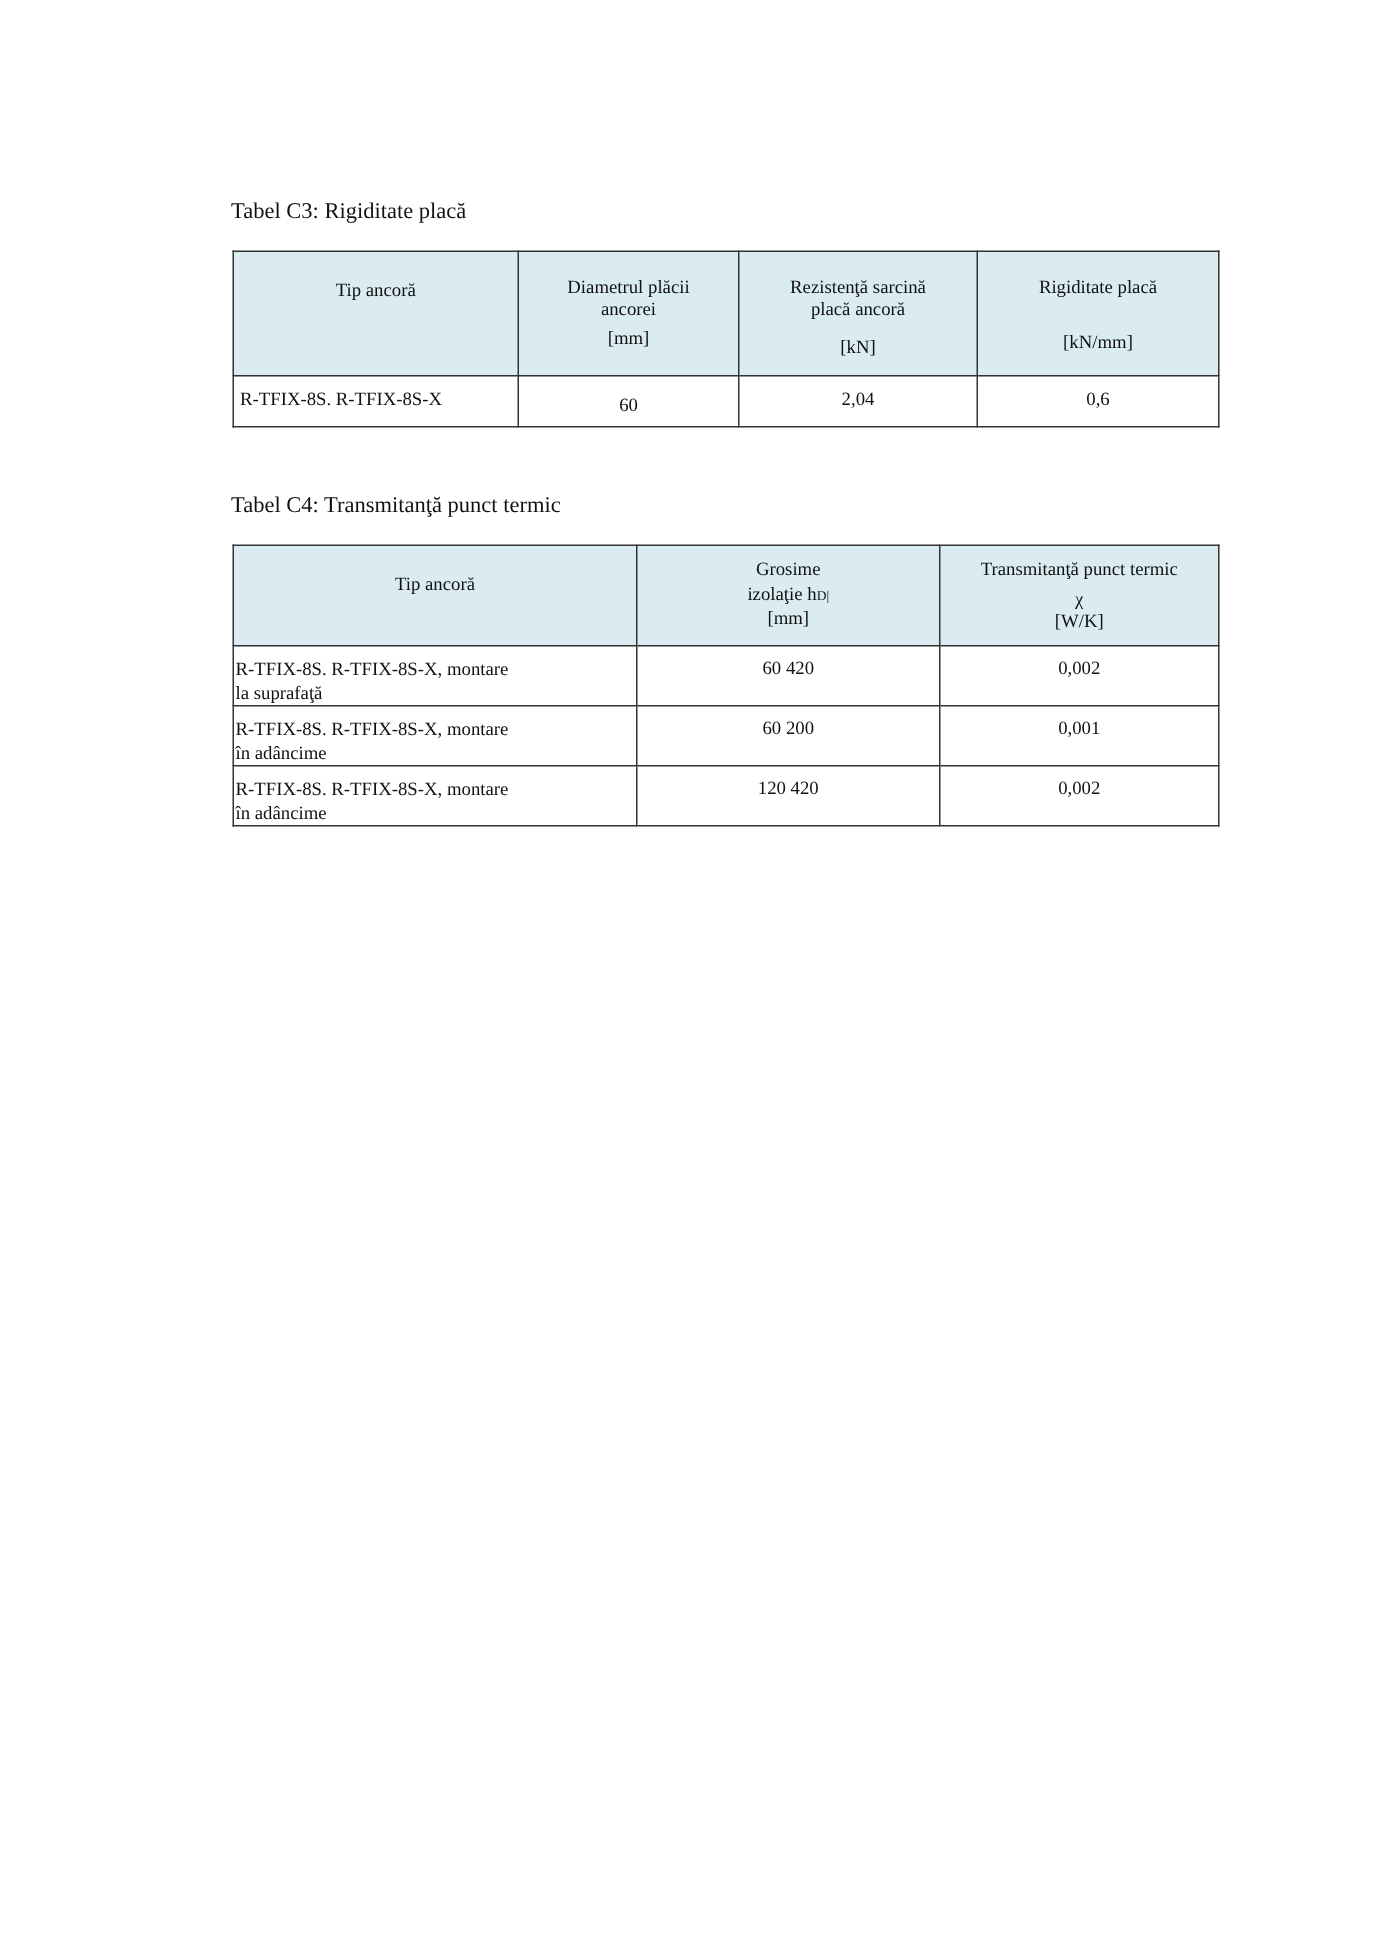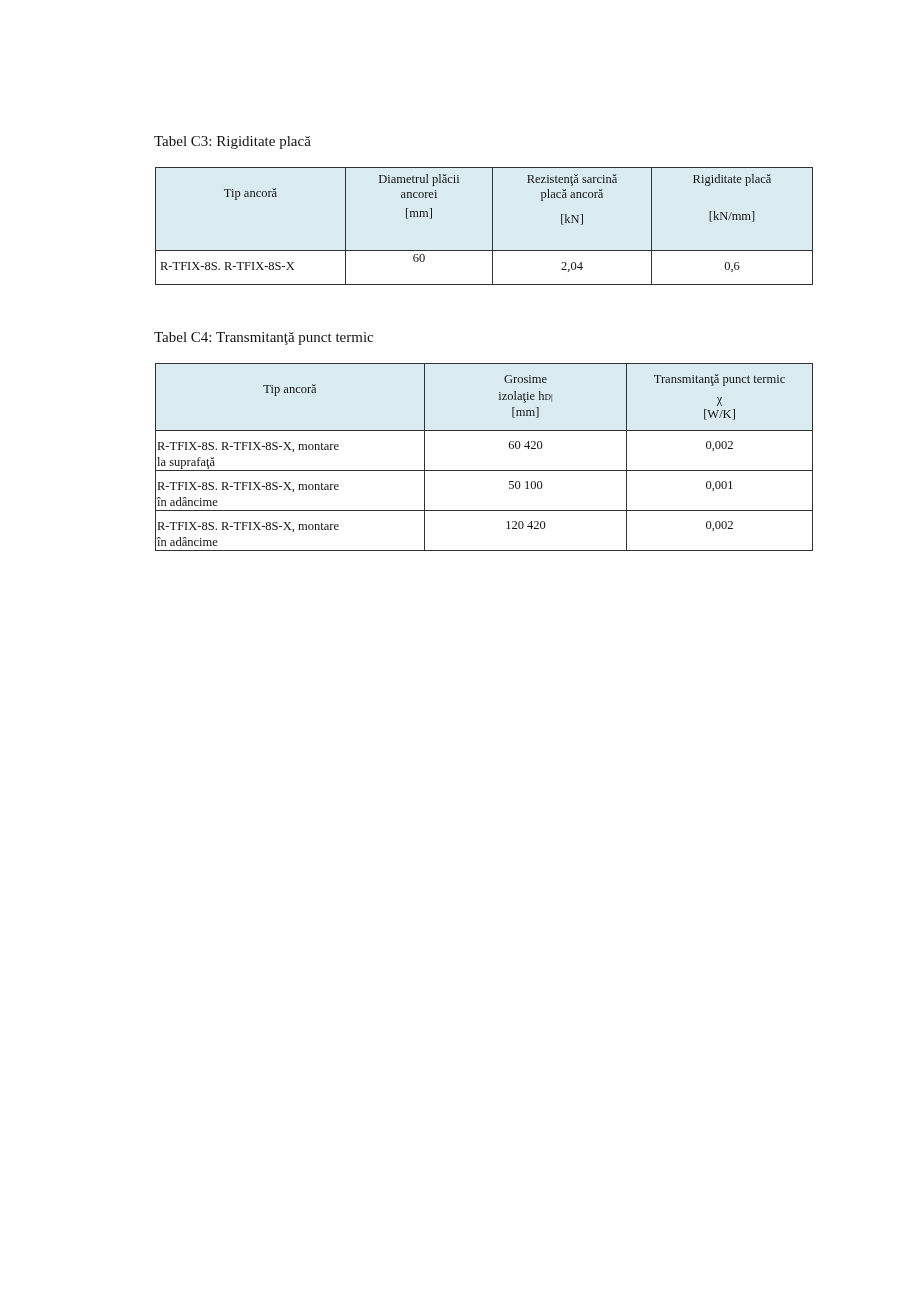--- a/index.html
+++ b/index.html
@@ -2,21 +2,21 @@
 <html><head>
 <meta charset="utf-8">
 <style>
   html, body { margin:0; padding:0; background:#ffffff; }
   body { width:920px; height:1300px; position:relative; font-family:"Liberation Serif", "DejaVu Serif", serif; color:#111; }
   .caption { position:absolute; left:154px; font-size:15px; line-height:18px; white-space:nowrap; }
   table { position:absolute; border-collapse:collapse; font-size:12.5px; line-height:15px; }
   td, th { border:1.5px solid #333; padding:0; vertical-align:top; font-weight:normal; }
   th { background:#daecf2; }
   .c { text-align:center; }
-  .hdr-inner { padding-top:4px; }
+  .hdr-inner { padding-top:16px; }
   .l { text-align:left; }
   .sub { font-size:9px; }
   .gap { display:block; height:16px; }
 </style>
 </head>
 <body>
 
 <div class="caption" style="top:132px;">Tabel C3: Rigiditate placă</div>
 
 <table style="left:155px; top:167px; width:658px;">
@@ -42,21 +42,21 @@
     <th class="c">
       <div class="hdr-inner">
         <div>Rigiditate placă</div>
         <span class="gap"></span>
         <div style="margin-top:6px;">[kN/mm]</div>
       </div>
     </th>
   </tr>
   <tr style="height:34px;">
     <td class="l" style="padding:8px 0 0 4px;">R-TFIX-8S. R-TFIX-8S-X</td>
-    <td class="c" style="padding-top:0;text-align:center;">60</td>
+    <td class="c" style="padding-top:12px;text-align:center;">60</td>
     <td class="c" style="padding-top:8px;">2,04</td>
     <td class="c" style="padding-top:8px;">0,6</td>
   </tr>
 </tbody>
   </table>
 
 <div class="caption" style="top:328px;">Tabel C4: Transmitanţă punct termic</div>
 
 <table style="left:155px; top:363px; width:658px;">
   <tbody>
@@ -85,21 +85,21 @@
       <div>la suprafaţă</div>
     </td>
     <td class="c" style="padding-top:7px;">60 420</td>
     <td class="c" style="padding-top:7px;">0,002</td>
   </tr>
   <tr style="height:40px;">
     <td class="l" style="padding:7px 0 0 1px; line-height:16px;">
       <div>R-TFIX-8S. R-TFIX-8S-X, montare</div>
       <div>în adâncime</div>
     </td>
-    <td class="c" style="padding-top:7px;">50 100</td>
+    <td class="c" style="padding-top:7px;">60 200</td>
     <td class="c" style="padding-top:7px;">0,001</td>
   </tr>
   <tr style="height:39px;">
     <td class="l" style="padding:7px 0 0 1px; line-height:16px;">
       <div>R-TFIX-8S. R-TFIX-8S-X, montare</div>
       <div>în adâncime</div>
     </td>
     <td class="c" style="padding-top:7px;">120 420</td>
     <td class="c" style="padding-top:7px;">0,002</td>
   </tr>

